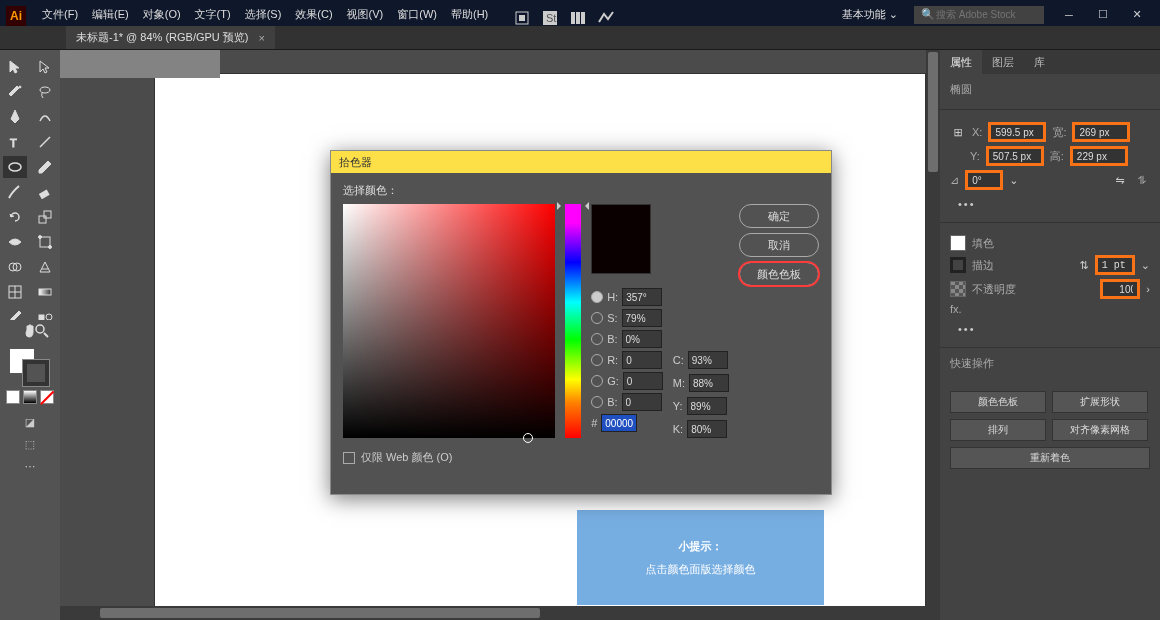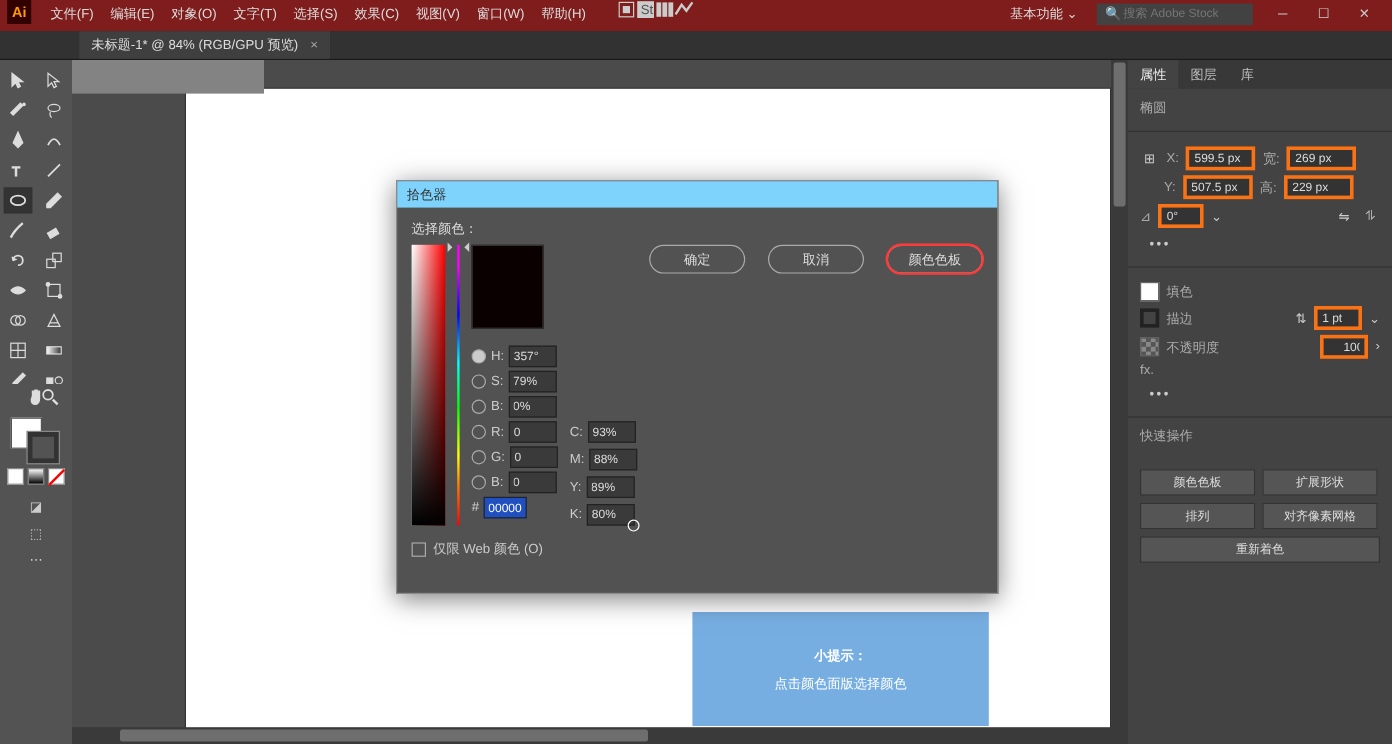--- a/index.html
+++ b/index.html
@@ -1,21 +1,21 @@
 <!DOCTYPE html>
 <html><head>
 <meta charset="utf-8">
 <style>
 *{margin:0;padding:0;box-sizing:border-box;font-family:"Microsoft YaHei",sans-serif;font-size:11px;user-select:none}
 body{width:1160px;height:620px;background:#323232;overflow:hidden;color:#ccc;position:relative}
-.topbar{height:26px;background:#7f1d1d;display:flex;align-items:flex-start;padding:0 6px}
+.topbar{height:26px;background:#0f172a;display:flex;align-items:flex-end;padding:0 6px}
 .ai-logo{width:20px;height:20px;background:#330000;color:#ff9a00;font-weight:bold;display:flex;align-items:center;justify-content:center;font-size:12px;margin-right:10px}
 .menu{display:flex;gap:2px}
 .menu span{padding:4px 6px;color:#ddd}
-.top-icons{display:flex;margin-left:20px;color:#ccc;align-items:center}
+.top-icons{display:flex;gap:12px;margin-left:20px;color:#ccc;align-items:center}
 .ico{width:16px;height:16px;display:inline-flex;align-items:center;justify-content:center}
 .top-right{margin-left:auto;display:flex;align-items:center;gap:8px}
 .workspace{padding:4px 8px;color:#ddd}
 .winbtns{display:flex}
 .winbtn{width:34px;height:20px;display:flex;align-items:center;justify-content:center;color:#ccc}
 .search-box{display:flex;align-items:center;background:#424242;padding:2px 6px;height:18px;width:130px}
 .search-box input{background:transparent;border:none;color:#999;width:100px;font-size:10px}
 .tabs{height:24px;background:#323232;border-bottom:1px solid #1a1a1a;display:flex;align-items:center;padding-left:66px}
 .tab{background:#3f3f3f;padding:4px 10px;color:#ddd;display:flex;align-items:center;gap:10px}
 .tab-close{color:#aaa}
@@ -46,36 +46,36 @@
 .rp-row{display:flex;align-items:center;gap:6px;margin:4px 0}
 .rp-input{background:#333;border:3px solid #f97316;color:#ddd;height:20px;width:58px;padding:0 4px;font-size:10px}
 .rp-lbl{color:#aaa}
 .rp-btns{display:flex;flex-wrap:wrap;gap:6px;padding:8px 10px}
 .rp-btn{background:#555;border:1px solid #333;color:#ddd;height:22px;width:96px;display:flex;align-items:center;justify-content:center;font-size:10px}
 .rp-btn.wide{width:200px}
 .small-sw{width:16px;height:16px;border:1px solid #666}
 .rp-more{margin-left:auto;color:#ccc;padding:4px 8px;letter-spacing:2px}
 .hint-box{position:absolute;left:577px;top:510px;width:247px;height:95px;background:#77aee2;color:#fff;display:flex;flex-direction:column;align-items:center;justify-content:center;gap:8px;font-size:14px}
 .color-picker{position:absolute;left:330px;top:150px;width:502px;height:345px;background:#525252;border:1px solid #8a8a8a;box-shadow:0 4px 20px rgba(0,0,0,.5)}
-.cp-title{background:#7dd3fc;color:#333;height:22px;padding:4px 8px;font-size:11px}
+.cp-title{background:#fde047;color:#333;height:22px;padding:4px 8px;font-size:11px}
 .cp-body{padding:10px 12px}
 .cp-label{color:#ddd;margin-bottom:6px}
 .cp-row{display:flex;gap:10px}
 .cp-sv{width:234px;height:234px;position:relative;background:linear-gradient(to top,black,transparent),linear-gradient(to right,white,red)}
 .cp-cursor{position:absolute;width:10px;height:10px;border:1px solid #fff;border-radius:50%;left:180px;bottom:-5px}
 .cp-hue{width:18px;height:234px;background:linear-gradient(to bottom,#ff00ff 0%,#ff00ff 8%,#0000ff 25%,#00ffff 42%,#00ff00 58%,#ffff00 75%,#ff8000 85%,#ff0000 100%);position:relative}
 .hue-arrow-l{position:absolute;left:-8px;top:-2px;border:4px solid transparent;border-left-color:#ccc}
 .hue-arrow-r{position:absolute;right:-8px;top:-2px;border:4px solid transparent;border-right-color:#ccc}
 .cp-preview{width:60px;height:70px;background:#0a0000;border:1px solid #333}
 .cp-inputs{display:flex;flex-direction:column;gap:3px;margin-top:14px}
 .cp-in-row{display:flex;align-items:center;gap:4px}
 .cp-radio{width:12px;height:12px;border:1px solid #aaa;border-radius:50%}
 .cp-in{background:#3a3a3a;border:1px solid #222;width:40px;height:18px;color:#ddd;padding:0 3px;font-size:10px}
 .cp-in.wide{width:36px;background:#fff;color:#000}
-.cp-btns{display:flex;flex-direction:row;gap:19px;margin-left:auto}
+.cp-btns{display:flex;flex-direction:column;gap:5px;margin-left:auto}
 .cp-bigbtn{width:80px;height:24px;border:1px solid #aaa;border-radius:14px;color:#ddd;display:flex;align-items:center;justify-content:center;background:#525252}
 .cp-bigbtn.highlight{outline:2px solid #ff3a3a;outline-offset:-1px}
 .cp-check{width:12px;height:12px;border:1px solid #aaa}
 .cp-web{display:flex;align-items:center;gap:6px;margin-top:12px}
 .cp-right-vals{display:flex;flex-direction:column;gap:5px;justify-content:flex-end;padding-bottom:0;height:234px}
 .link-icon{width:14px;height:14px}
 </style>
 </head>
 <body>
 
@@ -373,21 +373,21 @@
     </div>
     <div class="rp-sec">
       <div class="rp-row">
         <div class="small-sw" style="background:#fff"></div>
         <span class="rp-lbl">填色</span>
       </div>
       <div class="rp-row">
         <div class="small-sw" style="border:3px solid #222;background:#434343"></div>
         <span class="rp-lbl">描边</span>
         <span style="margin-left:auto">⇅</span>
-        <input class="rp-input" style="width: 40px;" value="1 pt">
+        <input class="rp-input" style="width: 40px; font-family: Liberation Mono, monospace;" value="1 pt">
         <span>⌄</span>
       </div>
       <div class="rp-row">
         <div class="small-sw" style="background:repeating-conic-gradient(#888 0 25%,#555 0 50%) 0/8px 8px"></div>
         <span class="rp-lbl">不透明度</span>
         <input class="rp-input" style="width: 40px; margin-left: auto; padding-left: 16px;" value="100%">
         <span>›</span>
       </div>
       <div class="rp-row">
         <span class="rp-lbl" style="">fx.</span>

